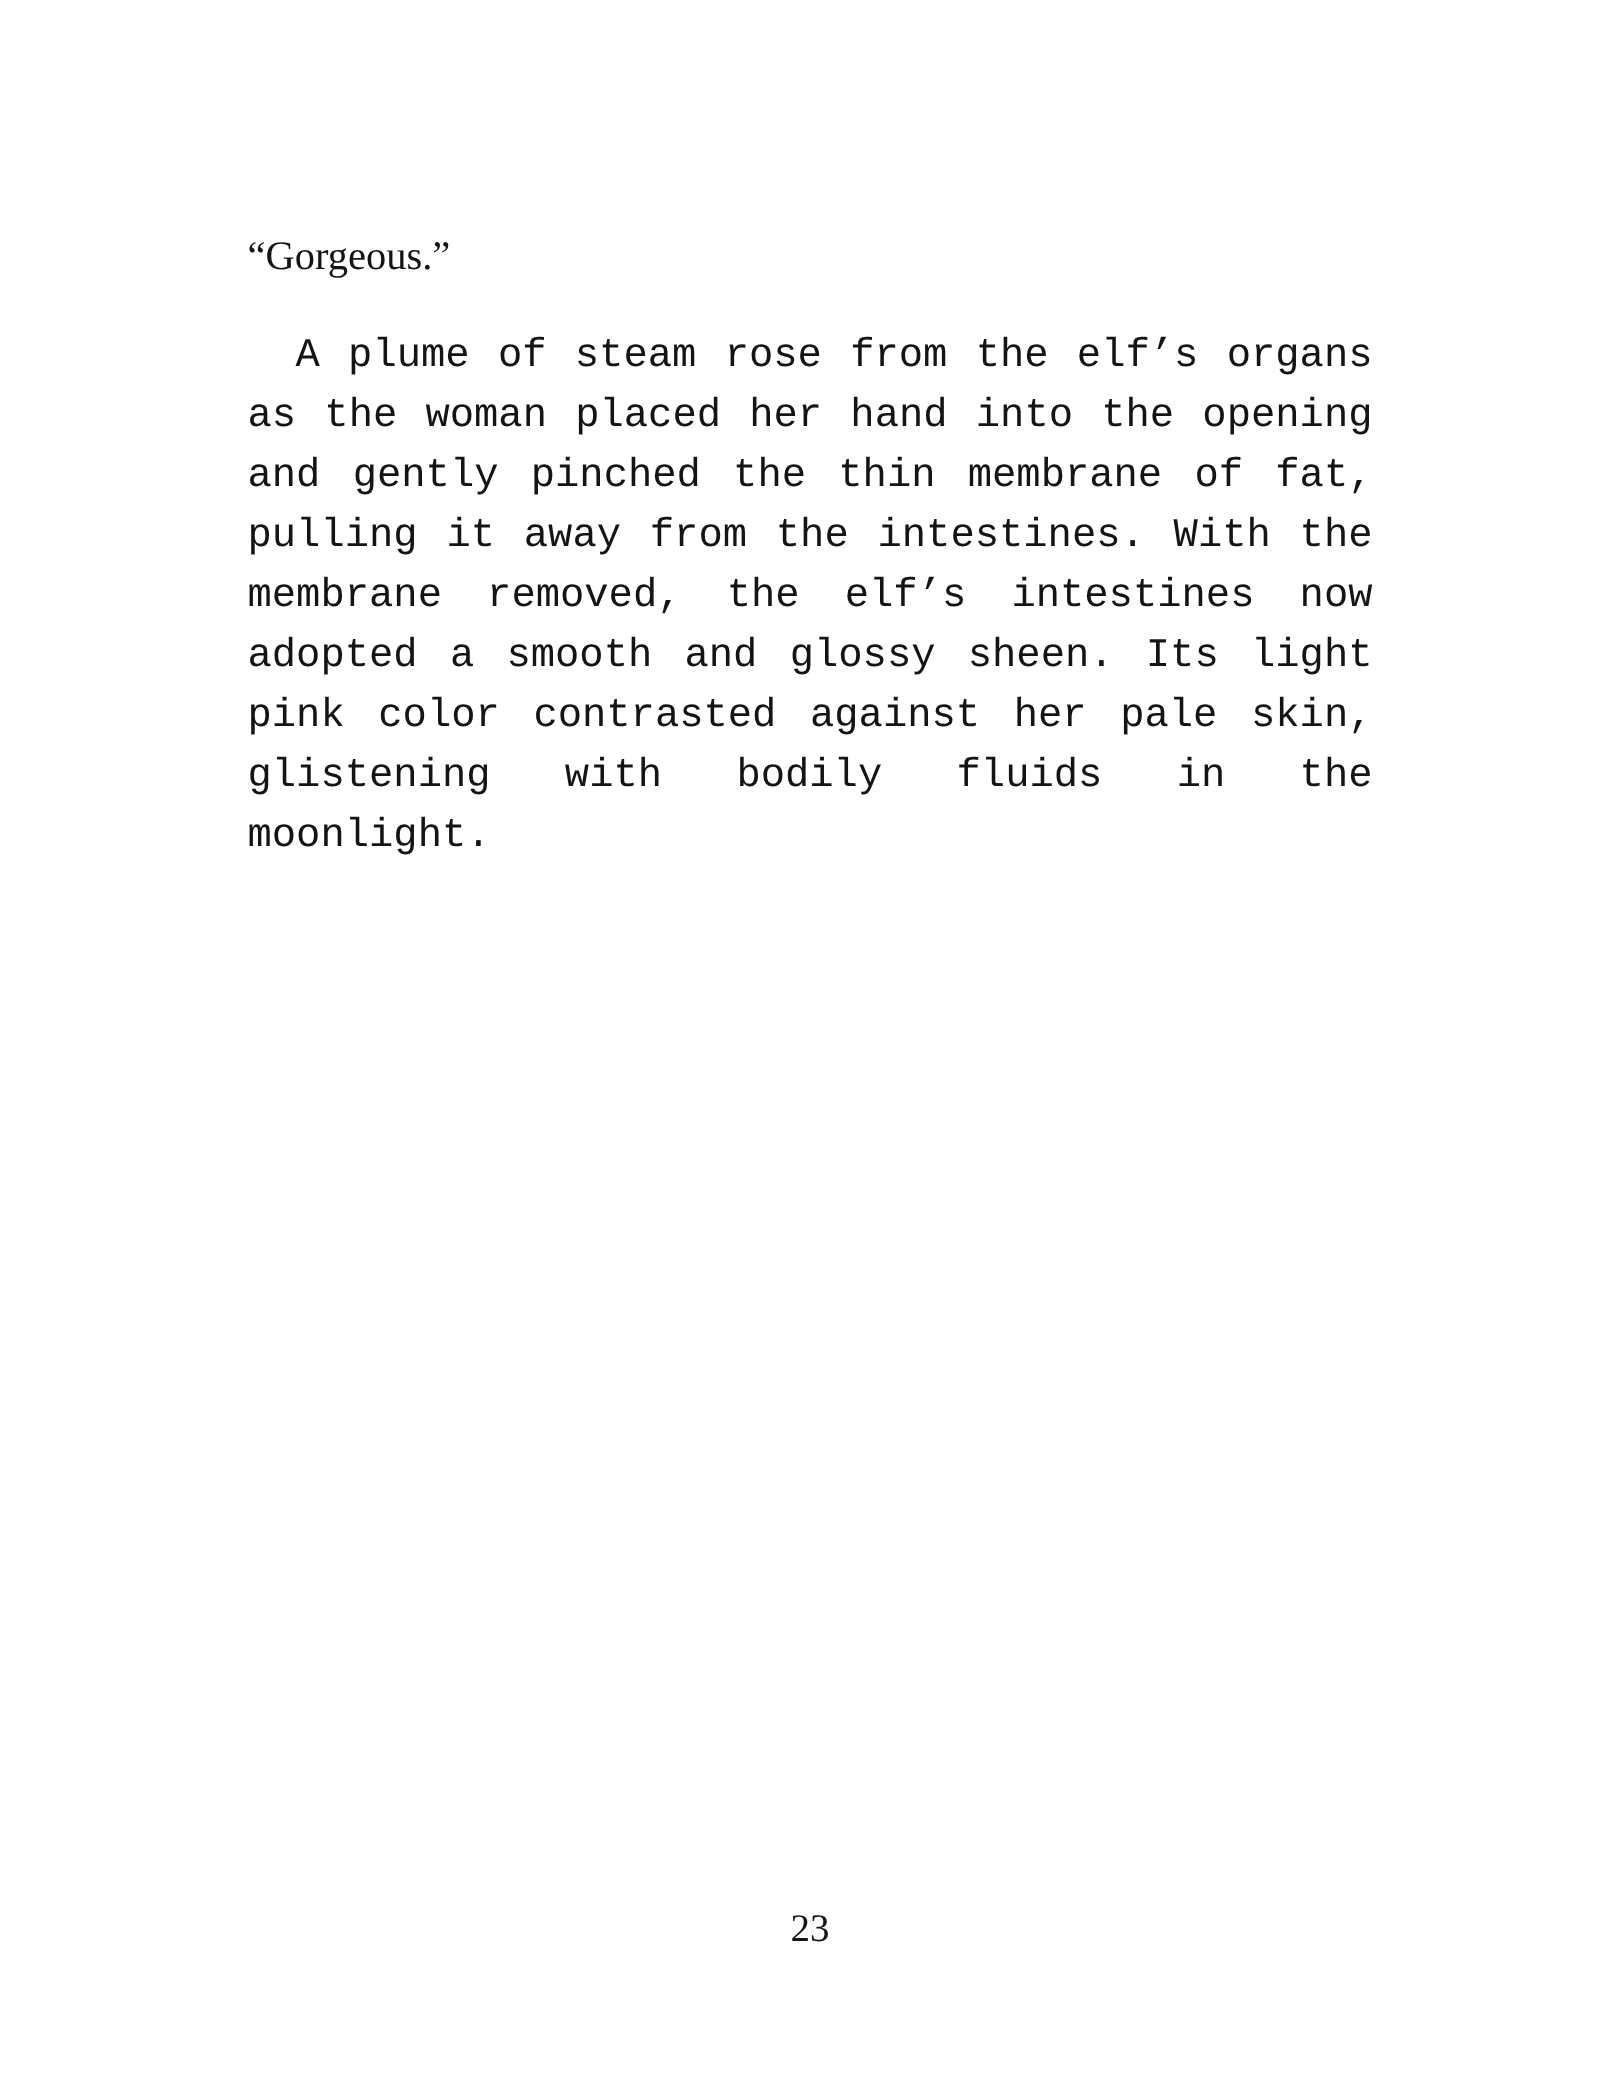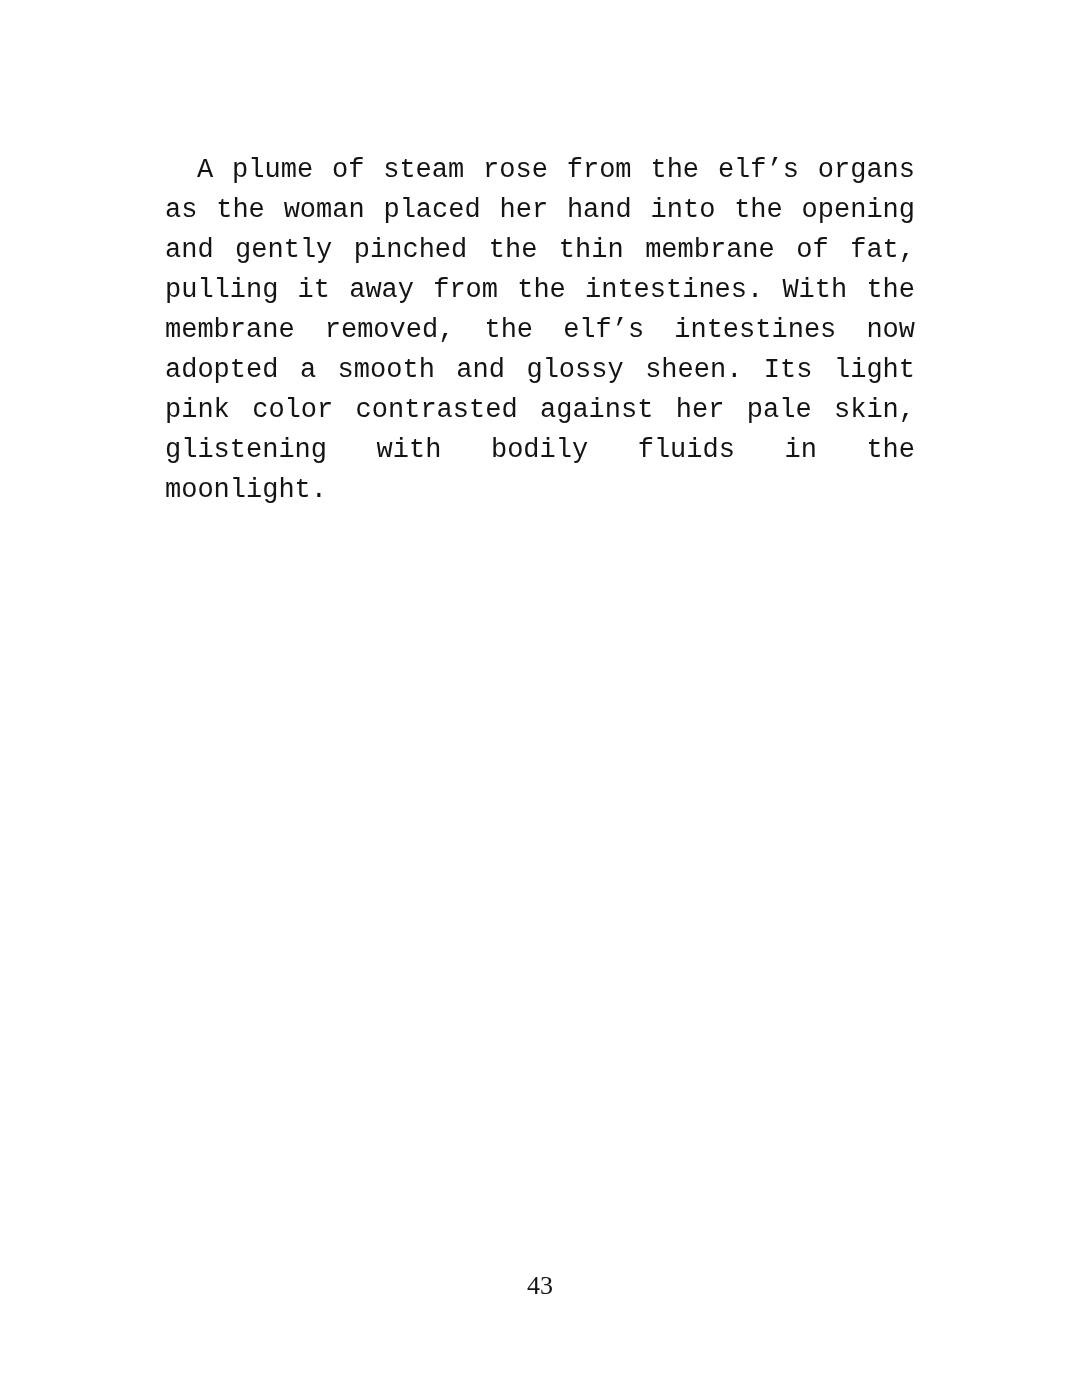--- a/index.html
+++ b/index.html
@@ -42,16 +42,17 @@
     text-align: center;
     font-size: 26px;
     line-height: 36px;
   }
 </style>
 </head>
 <body style="background: rgb(255, 255, 255); color: rgb(20, 20, 20);">
 
 <div class="page">
   <div class="text-block">
+    <p class="dialogue">“Gorgeous.”</p>
     <p class="body-para">A plume of steam rose from the elf’s organs as the woman placed her hand into the opening and gently pinched the thin membrane of fat, pulling it away from the intestines. With the membrane removed, the elf’s intestines now adopted a smooth and glossy sheen. Its light pink color contrasted against her pale skin, glistening with bodily fluids in the moonlight.</p>
   </div>
-  <div class="page-number">43</div>
+  <div class="page-number">23</div>
 </div>
 
 </body></html>

